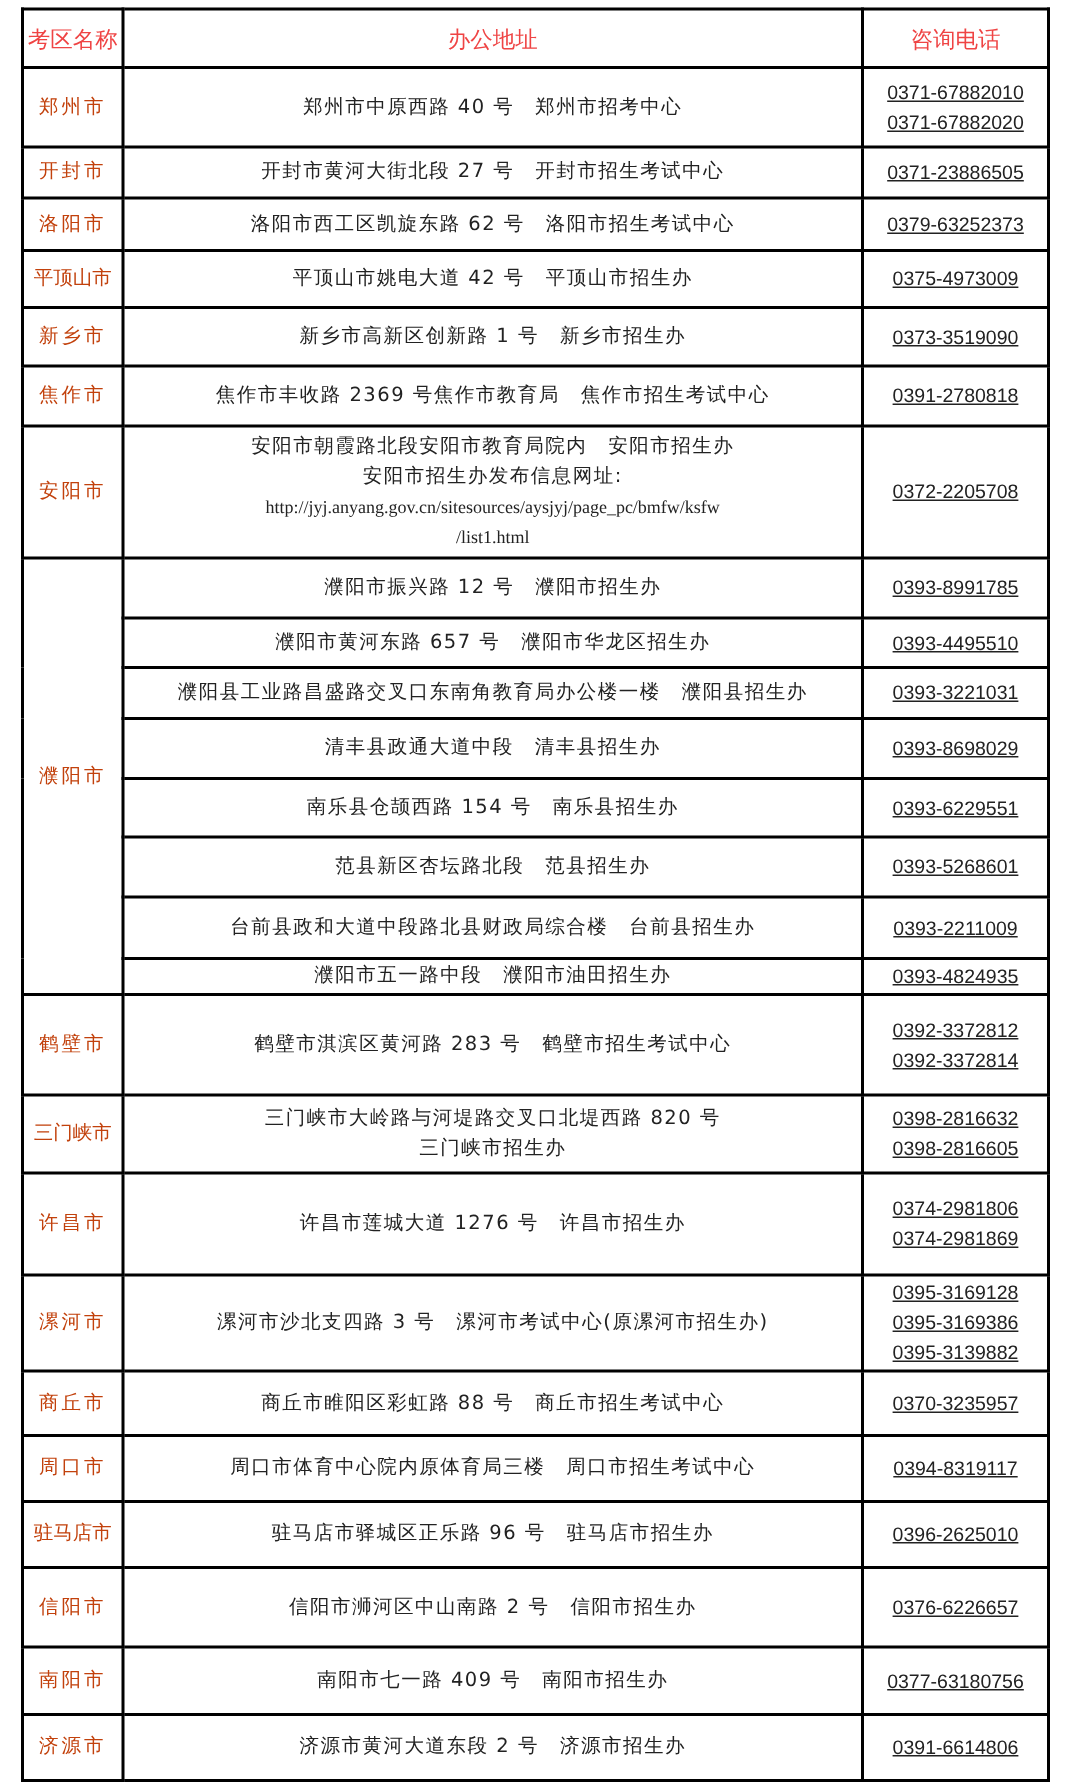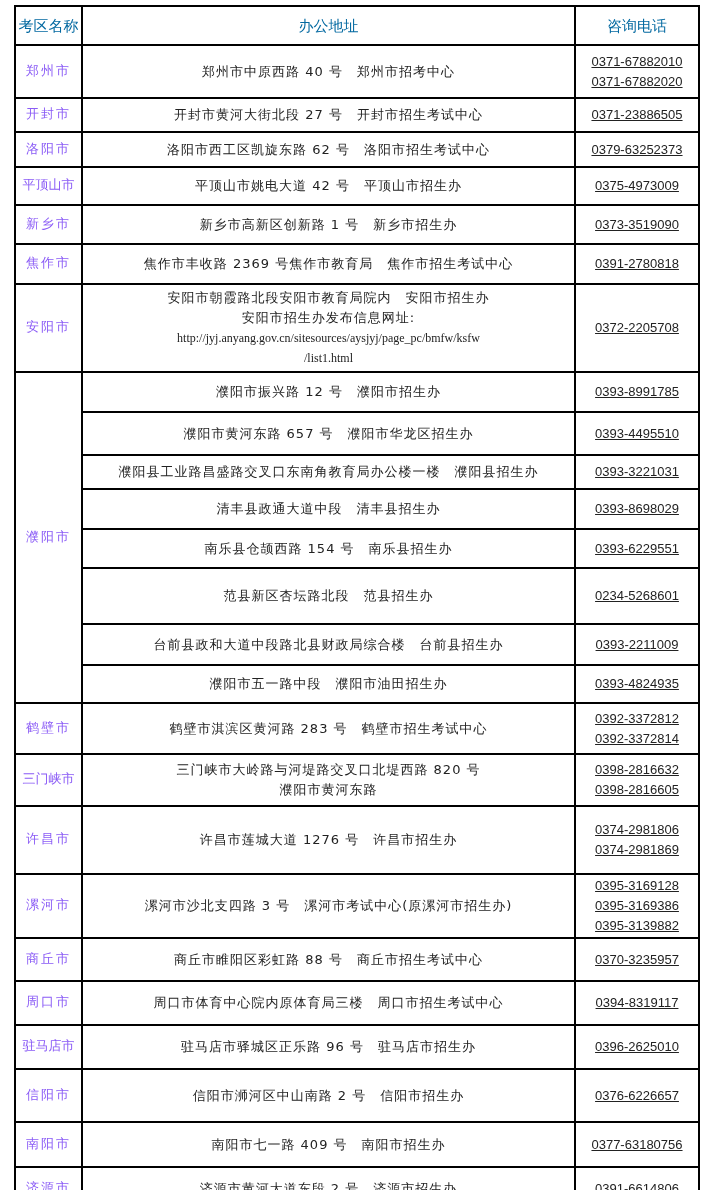--- a/index.html
+++ b/index.html
@@ -6,25 +6,25 @@
     body { width: 710px; height: 1190px; position: relative; overflow: hidden;
            font-family: "DejaVu Sans", sans-serif; color: #1a1a1a; }
     table.contacts {
       position: absolute; left: 14px; top: 5px;
       width: 684px; border-collapse: collapse; table-layout: fixed;
     }
     table.contacts td, table.contacts th {
       border: 2px solid #000; padding: 0 2px; text-align: center; vertical-align: middle;
       font-size: 13px; line-height: 20px; font-weight: normal; overflow: hidden;
     }
-    table.contacts th { font-size: 15px; color: #0369a1; }
+    table.contacts th { font-size: 15px; color: #ef4444; }
     col.c1 { width: 67px; }
     col.c2 { width: 493px; }
     col.c3 { width: 124px; }
-    .region { letter-spacing: 2px; color: #8b5cf6; font-family: Liberation Mono, monospace; }
+    .region { letter-spacing: 2px; color: #c2410c; }
     .region.long { letter-spacing: 0; }
     .addr { color: #222; letter-spacing: 1px; white-space: nowrap; margin-top: 20px; }
     .url { font-family: Liberation Serif, serif; font-size: 12px; letter-spacing: 0; }
     .phone { font-family: "Liberation Sans", sans-serif; font-size: 14px; color: #222; text-decoration: underline; }
     .line { display: block; }
   </style>
 </head>
 <body>
 
 <table class="contacts">
@@ -110,21 +110,21 @@
       </tr>
       <tr style="height:40px">
         <td class="region" rowspan="8">濮阳市</td>
         <td class="addr">
           <span class="line">濮阳市振兴路 12 号　濮阳市招生办</span>
         </td>
         <td class="phone">
           <span class="line">0393-8991785</span>
         </td>
       </tr>
-      <tr style="height:43px">
+      <tr style="height:33px">
         <td class="addr">
           <span class="line">濮阳市黄河东路 657 号　濮阳市华龙区招生办</span>
         </td>
         <td class="phone">
           <span class="line">0393-4495510</span>
         </td>
       </tr>
       <tr style="height:34px">
         <td class="addr">
           <span class="line">濮阳县工业路昌盛路交叉口东南角教育局办公楼一楼　濮阳县招生办</span>
@@ -142,59 +142,59 @@
         </td>
       </tr>
       <tr style="height:39px">
         <td class="addr">
           <span class="line">南乐县仓颉西路 154 号　南乐县招生办</span>
         </td>
         <td class="phone">
           <span class="line">0393-6229551</span>
         </td>
       </tr>
-      <tr style="height:56px">
+      <tr style="height:40px">
         <td class="addr">
           <span class="line">范县新区杏坛路北段　范县招生办</span>
         </td>
         <td class="phone">
-          <span class="line">0234-5268601</span>
+          <span class="line">0393-5268601</span>
         </td>
       </tr>
       <tr style="height:41px">
         <td class="addr">
           <span class="line">台前县政和大道中段路北县财政局综合楼　台前县招生办</span>
         </td>
         <td class="phone">
           <span class="line">0393-2211009</span>
         </td>
       </tr>
-      <tr style="height:38px">
+      <tr style="height:24px">
         <td class="addr">
           <span class="line">濮阳市五一路中段　濮阳市油田招生办</span>
         </td>
         <td class="phone">
           <span class="line">0393-4824935</span>
         </td>
       </tr>
-      <tr style="height:51px">
+      <tr style="height:67px">
         <td class="region">鹤壁市</td>
         <td class="addr">
           <span class="line">鹤壁市淇滨区黄河路 283 号　鹤壁市招生考试中心</span>
         </td>
         <td class="phone">
           <span class="line">0392-3372812</span>
           <span class="line">0392-3372814</span>
         </td>
       </tr>
       <tr style="height:52px">
         <td class="region long">三门峡市</td>
         <td class="addr">
           <span class="line">三门峡市大岭路与河堤路交叉口北堤西路 820 号</span>
-          <span class="line">濮阳市黄河东路</span>
+          <span class="line">三门峡市招生办</span>
         </td>
         <td class="phone">
           <span class="line">0398-2816632</span>
           <span class="line">0398-2816605</span>
         </td>
       </tr>
       <tr style="height:68px">
         <td class="region">许昌市</td>
         <td class="addr">
           <span class="line">许昌市莲城大道 1276 号　许昌市招生办</span>

